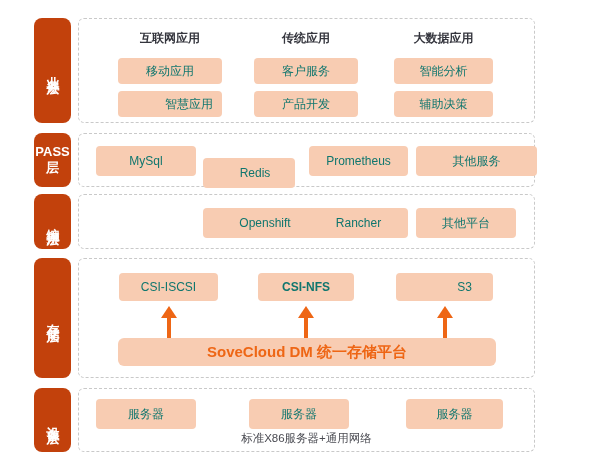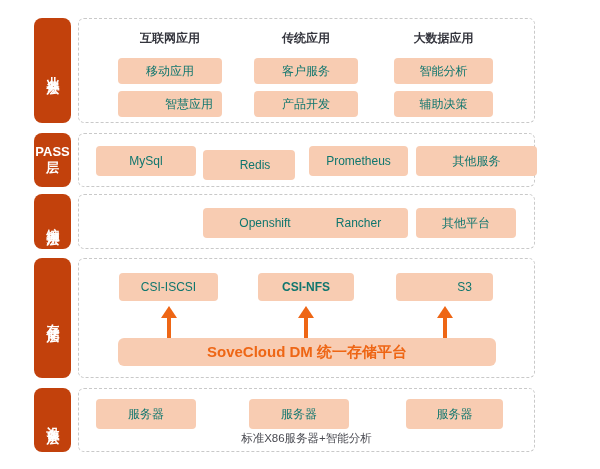--- a/index.html
+++ b/index.html
@@ -79,21 +79,21 @@
       </div>
     </div>
   </div>
 
   <div class="row" style="top:133px;height:54px;">
     <div class="rail wrap">
       <span>PASS层</span>
     </div>
     <div class="panel">
       <div class="pbox" style="left:17px;top:12px;width:100px;">MySql</div>
-      <div class="pbox" style="left:124px;top:16px;width:92px;padding-left:12px;">Redis</div>
+      <div class="pbox" style="left:124px;top:24px;width:92px;padding-left:12px;">Redis</div>
       <div class="pbox" style="left:230px;top:12px;width:99px;">Prometheus</div>
       <div class="pbox" style="left:337px;top:12px;width:121px;">其他服务</div>
     </div>
   </div>
 
   <div class="row" style="top:194px;height:55px;">
     <div class="rail vertical">
       <span>编排层</span>
     </div>
     <div class="panel">
@@ -130,17 +130,17 @@
   </div>
 
   <div class="row" style="top:388px;height:64px;">
     <div class="rail vertical">
       <span>设备层</span>
     </div>
     <div class="panel">
       <div class="pbox" style="left:17px;top:10px;width:100px;">服务器</div>
       <div class="pbox" style="left:170px;top:10px;width:100px;">服务器</div>
       <div class="pbox" style="left:327px;top:10px;width:97px;">服务器</div>
-      <div class="caption">标准X86服务器+智能分析</div>
+      <div class="caption">标准X86服务器+通用网络</div>
     </div>
   </div>
 
 </div>
 
 </body></html>

